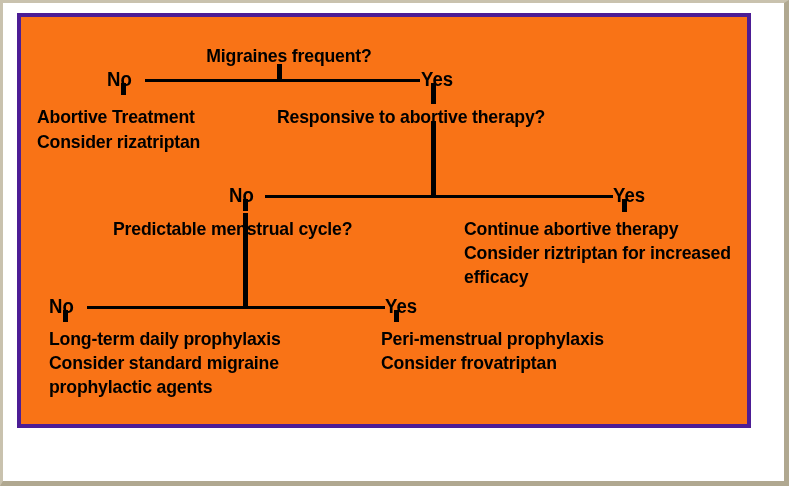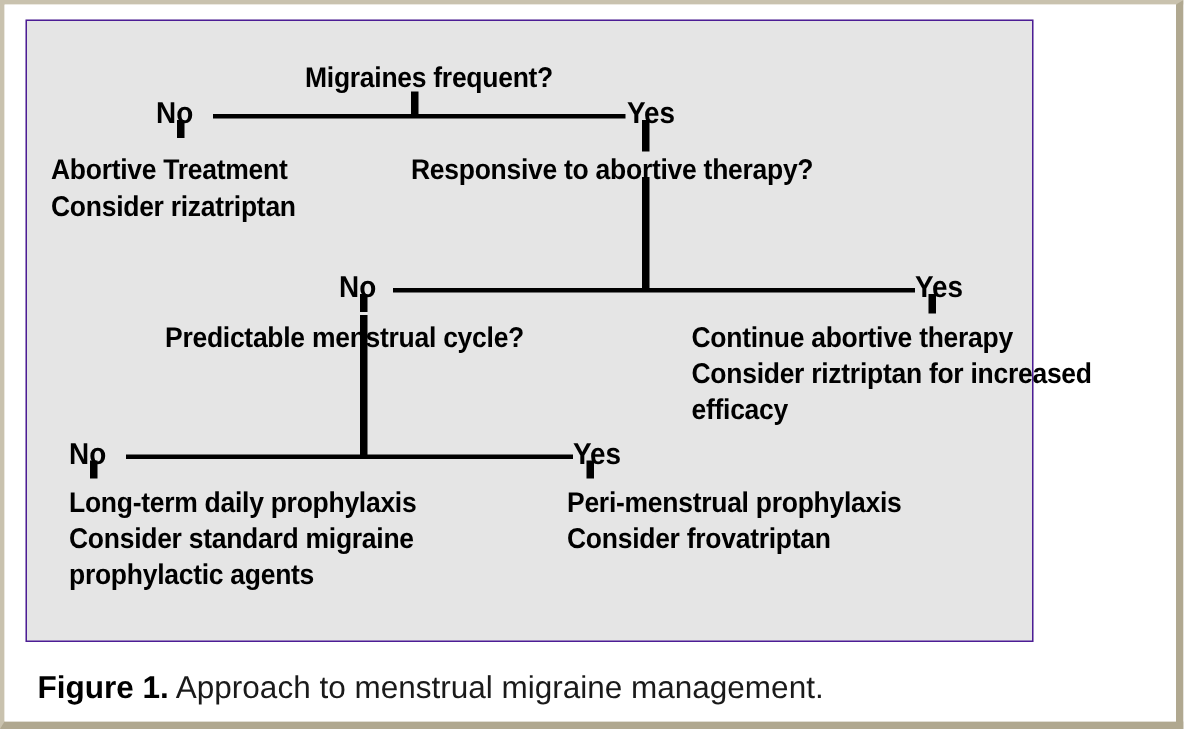--- a/index.html
+++ b/index.html
@@ -31,25 +31,25 @@
     width: 781px;
     height: 478px;
     background: #ffffff;
   }
 
   
   #chart-box {
     position: absolute;
     left: 14px;
     top: 10px;
-    width: 672px;
+    width: 734px;
     height: 415px;
     box-sizing: border-box;
-    border: 1px solid #4c1d95;
-    background: #e5e5e5;
+    border: 4px solid #4c1d95;
+    background: #f97316;
   }
   #chart-canvas {
     position: absolute;
     left: 0; top: 0;
     width: 751px;
     height: 407px;
   }
 
   
   .node {
@@ -171,16 +171,15 @@
         <div class="node" style="left:28px; top:310px;">Long-term daily prophylaxis</div>
         <div class="node" style="left:28px; top:334px;">Consider standard migraine</div>
         <div class="node" style="left:28px; top:358px;">prophylactic agents</div>
 
         <div class="node" style="left:360px; top:310px;">Peri-menstrual prophylaxis</div>
         <div class="node" style="left:360px; top:334px;">Consider frovatriptan</div>
 
       </div>
     </div>
 
-    <div id="caption"><span class="caption-label">Figure 1.</span><span class="caption-text"> Approach to menstrual migraine management.</span></div>
 
   </div>
 </div>
 
 </body></html>

